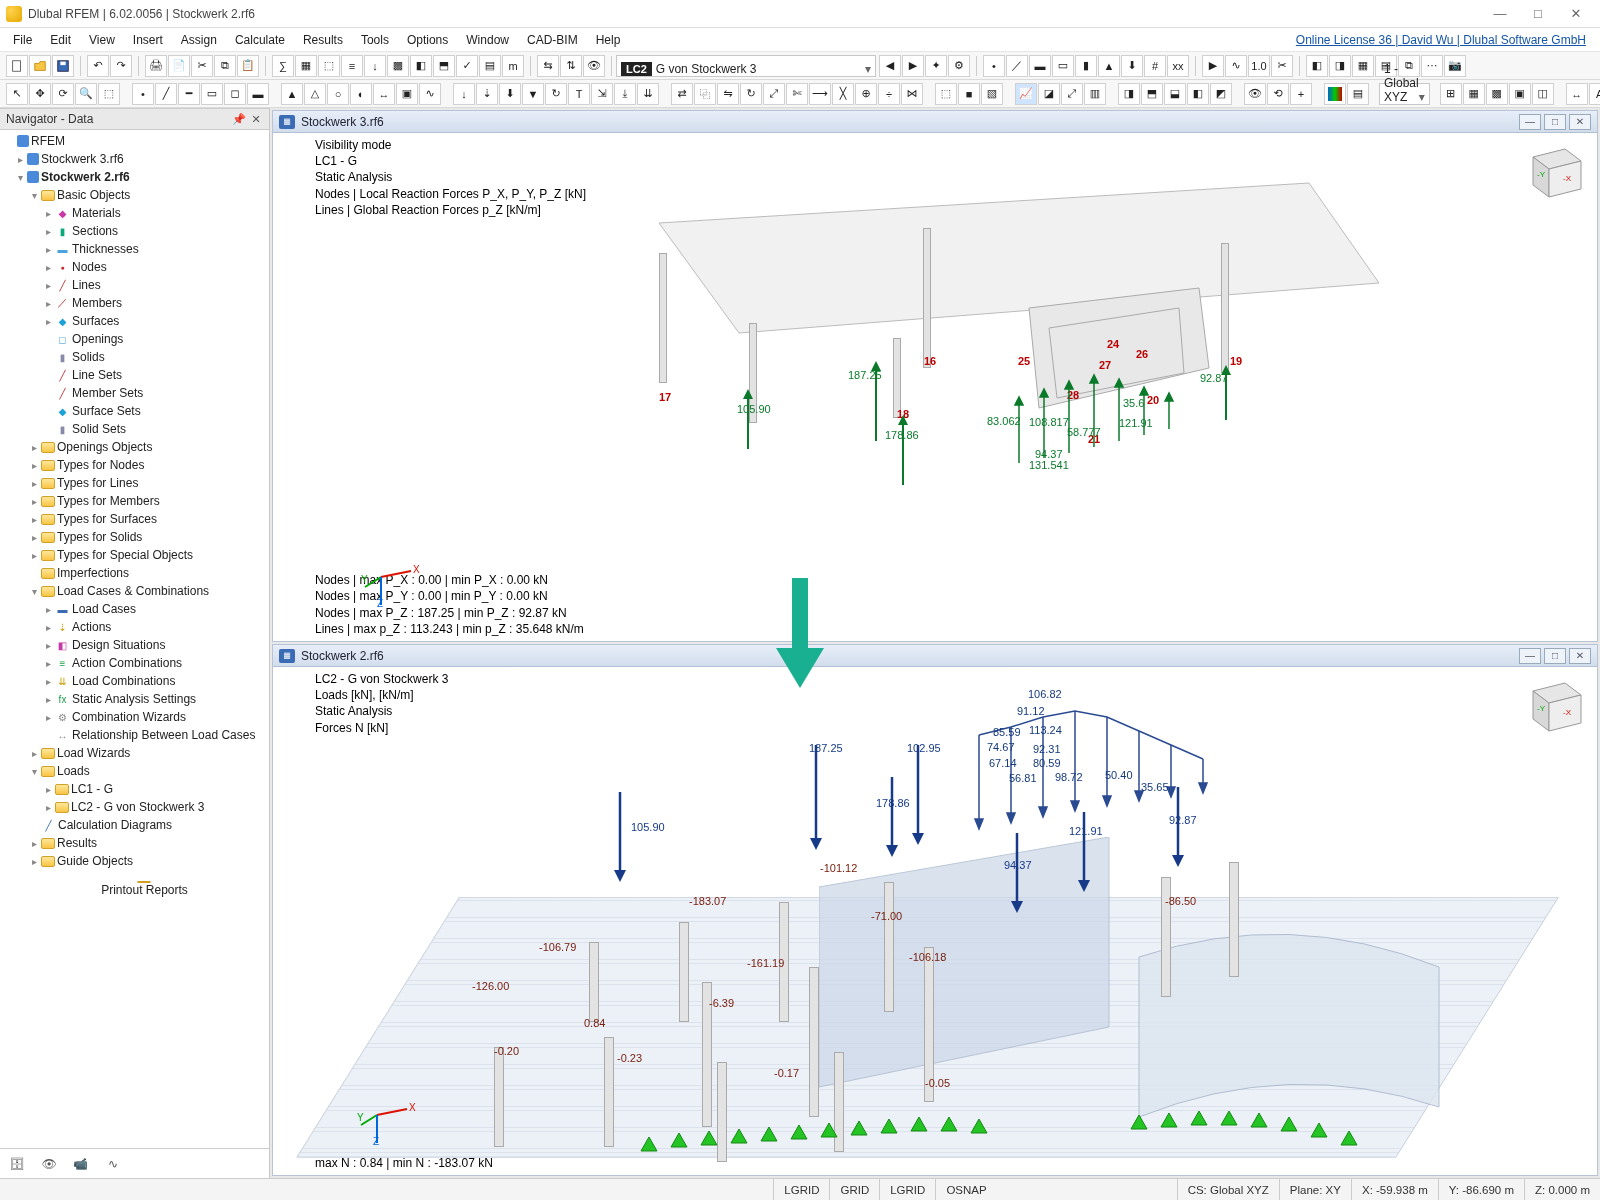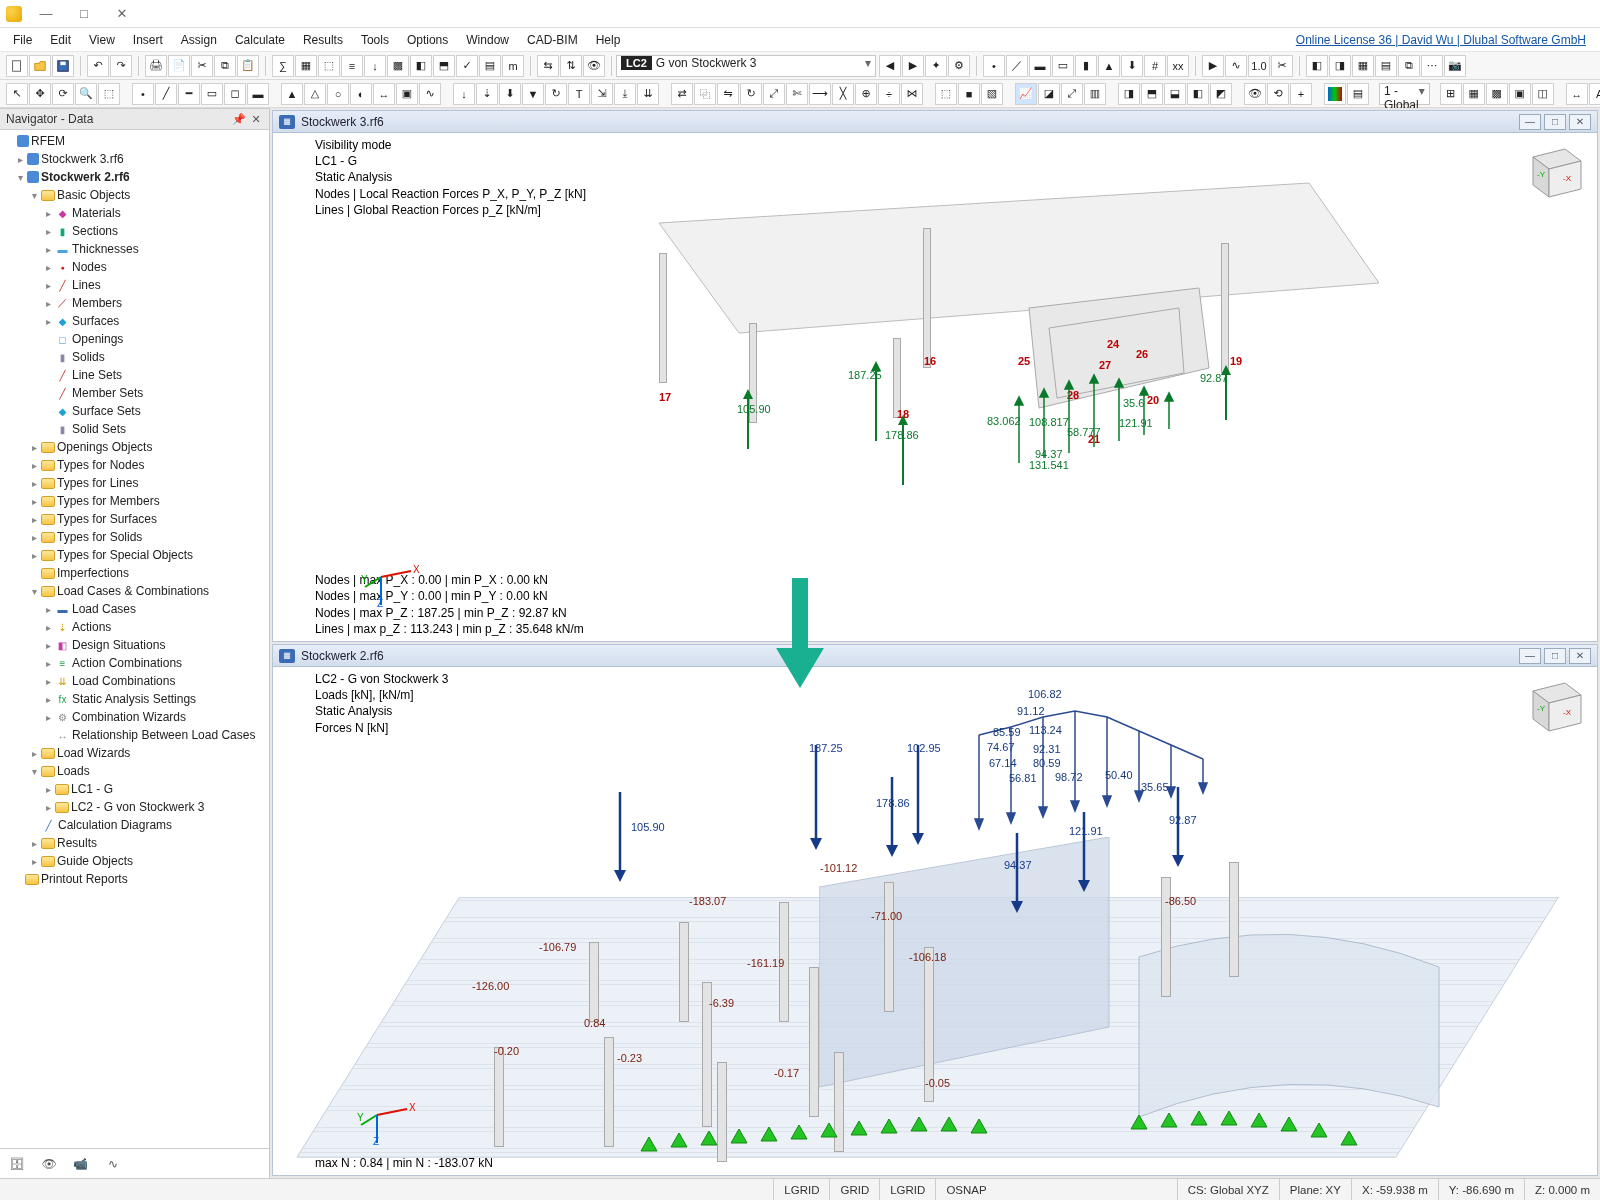--- a/index.html
+++ b/index.html
@@ -10,21 +10,21 @@
   .winbtns { display: flex; gap: 2px; }
   .winbtn { width: 36px; height: 22px; text-align: center; line-height: 22px; color: #666; font-size: 13px; }
   .menubar { height: 24px; background: #fff; display: flex; align-items: center; padding: 0 4px; border-bottom: 1px solid #e6e6e6; }
   .menuitem { padding: 2px 9px; font-size: 12px; color: #222; cursor: default; }
   .license-text { margin-left: auto; padding-right: 10px; color: #1556a8; font-size: 12px; text-decoration: underline; }
   .toolbar { height: 28px; background: #f7f7f7; display: flex; align-items: center; padding: 0 4px; border-bottom: 1px solid #dadada; gap: 1px; }
   .tb-group { display: flex; align-items: center; gap: 1px; padding: 0 2px; }
   .tb-sep { width: 1px; height: 20px; background: #ccc; margin: 0 3px; }
   .tb-btn { width: 22px; height: 22px; background: #fff; border: 1px solid #d0d0d0; display: flex; align-items: center; justify-content: center; font-size: 11px; }
   .tb-btn svg { width: 14px; height: 14px; }
-  .tb-combo { height: 22px; border: 1px solid #c8c8c8; background: #fff; display: flex; align-items: flex-start; padding: 0 4px; font-size: 12px; }
+  .tb-combo { height: 22px; border: 1px solid #c8c8c8; background: #fff; display: flex; align-items: flex-end; padding: 0 4px; font-size: 12px; }
   .tb-lc-badge { background: #222; color: #fff; padding: 1px 5px; font-weight: bold; font-size: 11px; margin-right: 4px; }
   .main { display: flex; height: calc(1200px - 28px - 24px - 28px - 28px - 22px); }
   .navigator { width: 270px; background: #fff; border-right: 1px solid #c8c8c8; display: flex; flex-direction: column; }
   .nav-hdr { height: 22px; background: #e9e9e9; border-top: 1px solid #ccc; border-bottom: 1px solid #ccc; display: flex; align-items: center; padding: 0 6px; font-size: 12px; color: #333; }
   .nav-hdr .spacer { flex: 1; }
   .nav-hdr .pin, .nav-hdr .x { width: 14px; height: 14px; text-align: center; line-height: 14px; font-size: 11px; color: #555; margin-left: 3px; }
   .nav-body { flex: 1; overflow-y: auto; padding: 2px 0 2px 0; }
   .tree-row { display: flex; align-items: center; height: 18px; padding-left: 4px; white-space: nowrap; cursor: default; font-size: 12px; }
   .tw { display: inline-block; width: 13px; text-align: center; color: #888; font-size: 10px; }
   .tw.none { color: transparent; }
@@ -59,20 +59,21 @@
   .sb-cell { border-left: 1px solid #ccc; padding: 0 10px; height: 100%; display: flex; align-items: center; }
   
   .mesh { position: absolute; background: repeating-linear-gradient(0deg, #d6dee9 0 1px, #e9eef6 1px 10px), repeating-linear-gradient(90deg, #d6dee9 0 1px, transparent 1px 10px); opacity: .85; border: 1px solid #a7b4c7; transform: skewX(-32deg) scaleY(.42); transform-origin: top left; }
   .bold { font-weight: bold; }
 </style>
 </head>
 <body>
 
 <div class="titlebar">
   <div class="app-icon"></div>
+  <div class="title-text">Dlubal RFEM | 6.02.0056 | Stockwerk 2.rf6</div>
   <div class="winbtns">
     <div class="winbtn">—</div>
     <div class="winbtn">□</div>
     <div class="winbtn">✕</div>
   </div>
 </div>
 
 <div class="menubar">
   <div class="menuitem">File</div>
   <div class="menuitem">Edit</div>
@@ -514,21 +515,21 @@
       <div class="tree-row" style="padding-left:28px;">
           <span class="tw">▸</span>
           <span class="ticon folder"></span>
           <span>Results</span>
         </div>
       <div class="tree-row" style="padding-left:28px;">
           <span class="tw">▸</span>
           <span class="ticon folder"></span>
           <span>Guide Objects</span>
         </div>
-      <div class="tree-row" style="padding-left:12px;">
+      <div class="tree-row" style="padding-left:20px;flex-direction:column;">
           <span class="tw none">▸</span>
           <span class="ticon folder"></span>
           <span>Printout Reports</span>
         </div>
     </div>
     <div class="nav-footer">
       <div class="ico">🗄</div>
       <div class="ico">👁</div>
       <div class="ico">📹</div>
       <div class="ico">∿</div>

